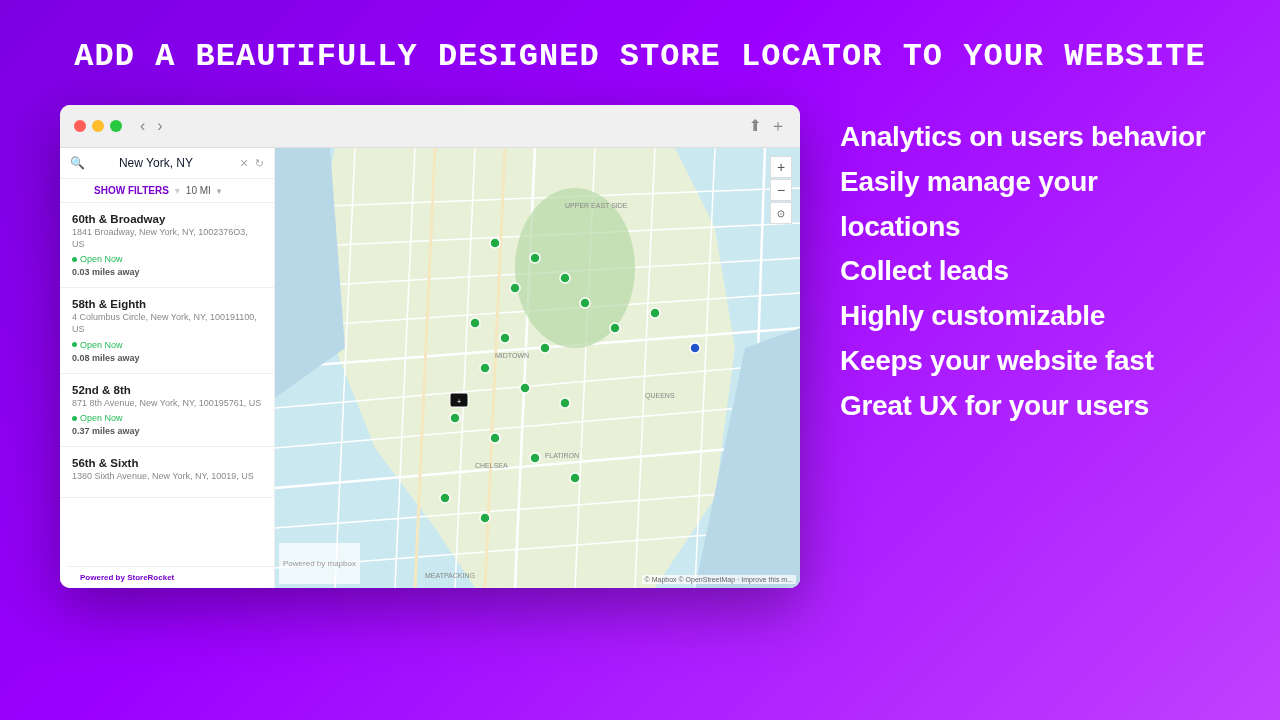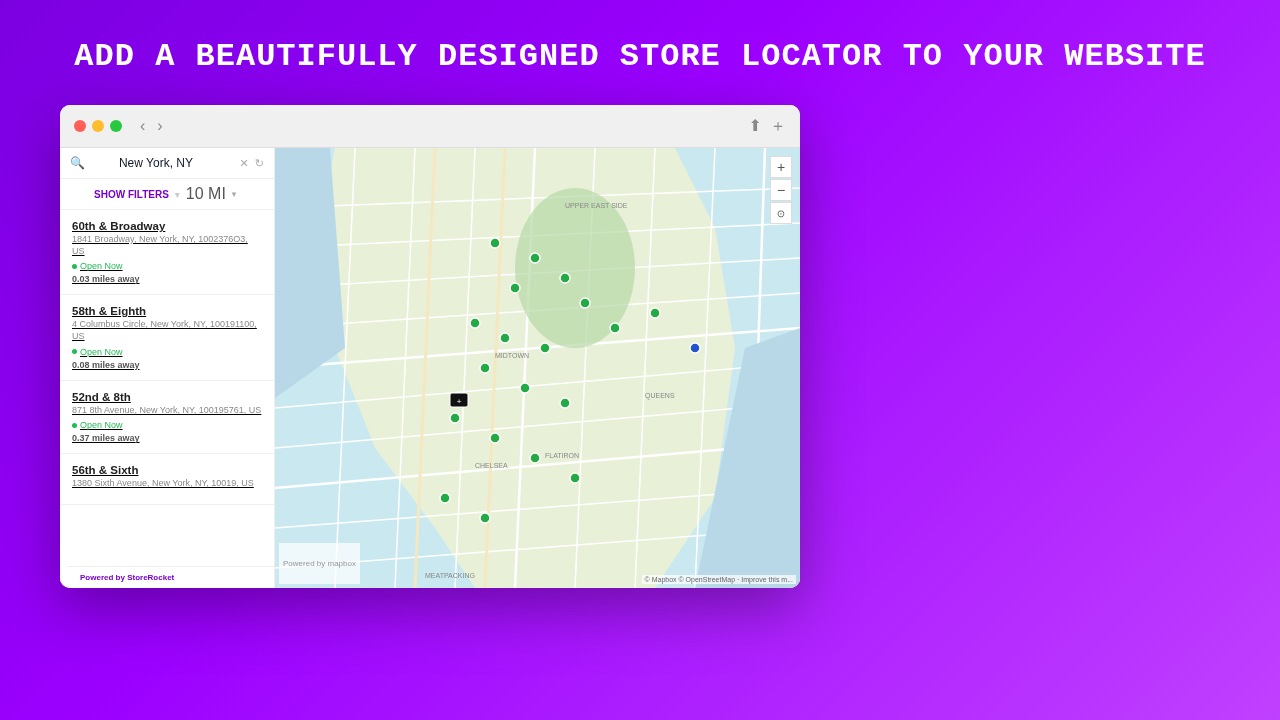--- a/index.html
+++ b/index.html
@@ -155,38 +155,37 @@
       font-size: 10px;
       padding-left: 24px;
     }
 
     .filter-divider {
       color: #ccc;
     }
 
     .filter-distance {
       color: #555;
-      font-size: 16px;
+      font-size: 10px;
       text-align: center;
     }
 
     .filter-chevron {
       color: #aaa;
       font-size: 9px;
     }
 
     .location-list {
       flex: 1;
       overflow-y: auto;
     }
 
     .location-item {
       padding: 10px 12px;
       border-bottom: 1px solid #f0f0f0;
-      text-decoration: underline;
     }
 
     .location-name {
       font-size: 11.5px;
       font-weight: 700;
       color: #222;
       margin-bottom: 2px;
     }
 
     .location-address {
@@ -454,14 +453,23 @@
           <div class="map-ctrl-btn" style="font-size:10px;">⊙</div>
         </div>
 
         <div class="map-attribution">© Mapbox © OpenStreetMap · Improve this m...</div>
         <div class="mapbox-logo">Powered by mapbox</div>
       </div>
 
     </div>
   </div>
 
+  <div class="features-list">
+
+  <div class="feature-item">Analytics on users behavior</div>
+      <div class="feature-item">Easily manage your locations</div>
+      <div class="feature-item">Collect leads</div>
+      <div class="feature-item">Highly customizable</div>
+      <div class="feature-item">Keeps your website fast</div>
+      <div class="feature-item">Great UX for your users</div>
+    </div>
 
 </div>
 
 </body></html>

